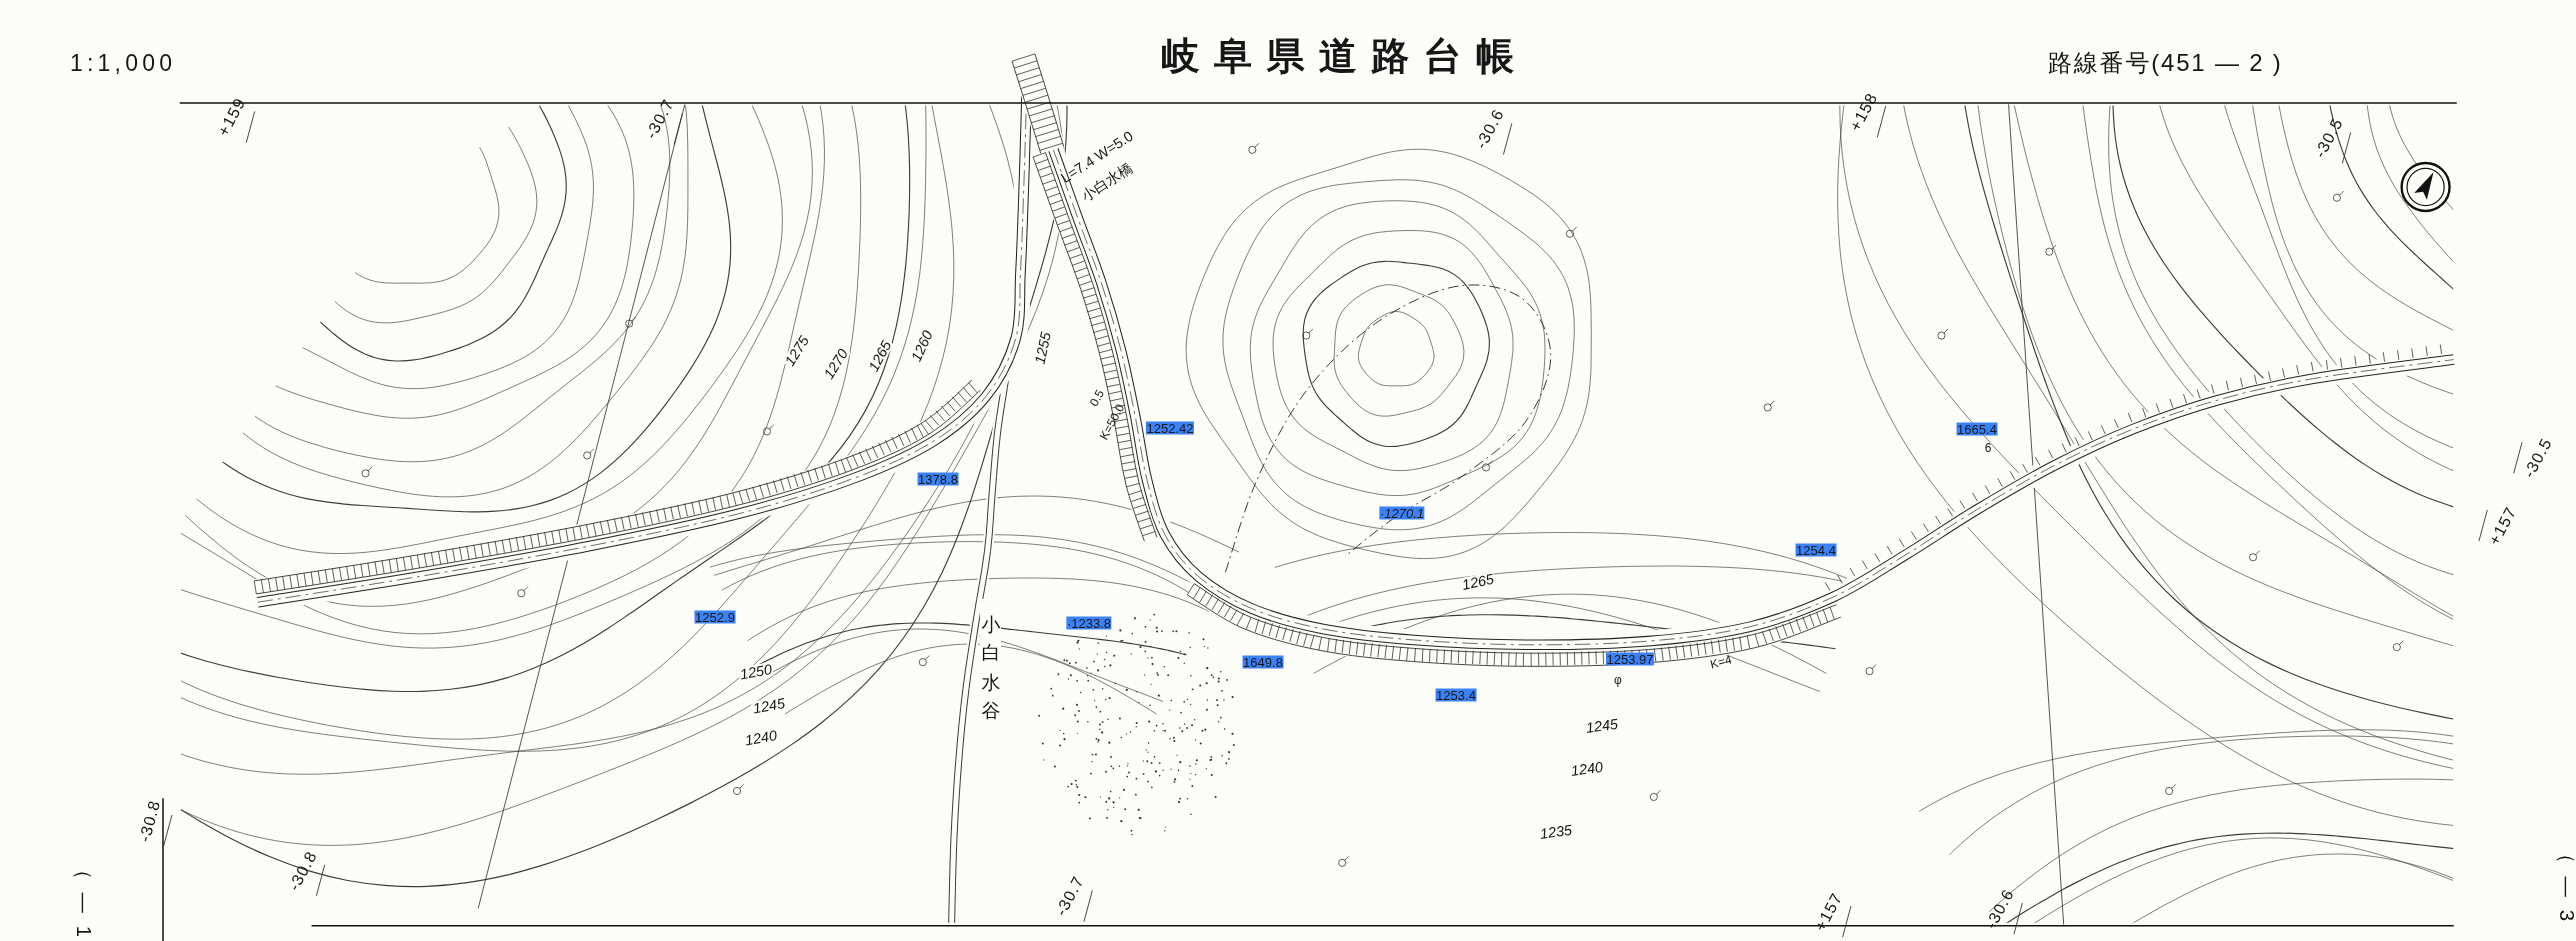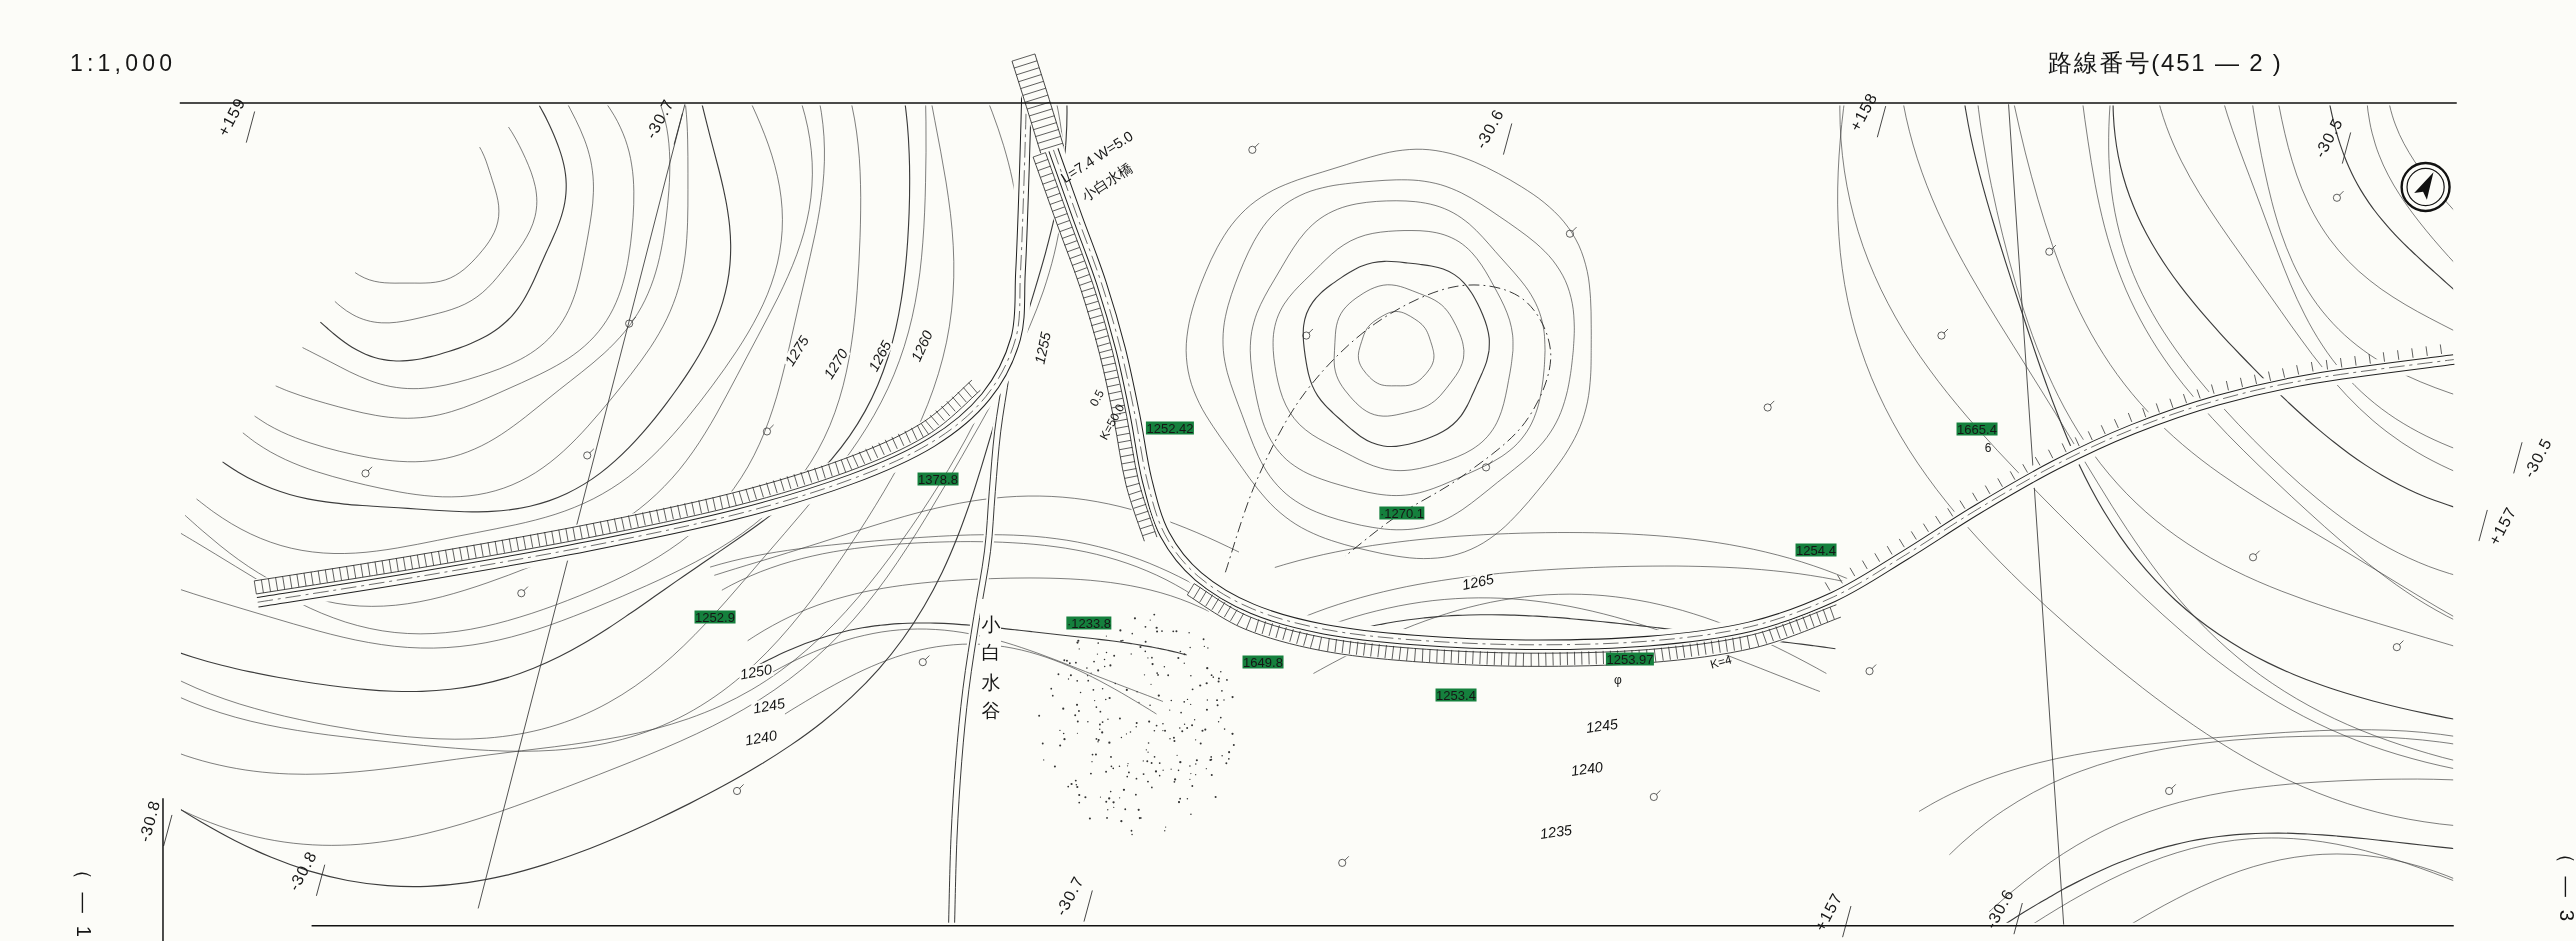--- a/index.html
+++ b/index.html
@@ -17,30 +17,31 @@
   .sheet-l{left:43px;top:886px;transform:rotate(90deg);transform-origin:center;}
   .sheet-r{left:2526px;top:870px;transform:rotate(90deg);transform-origin:center;}
   .valley{
     position:absolute;left:980px;top:599px;writing-mode:vertical-rl;
     font-size:19px;letter-spacing:29px;background:#fcfcf8;line-height:1.1;
   }
   #label-layer{position:absolute;left:0;top:0;width:100%;height:100%;}
   .lbl{position:absolute;white-space:nowrap;line-height:1;}
   .grid{font-size:16px;letter-spacing:1.2px;}
   .elev{font-size:14.4px;font-style:italic;background:#fcfcf8;padding:0 1.2px;}
-  .spot{font-size:13px;background:#15803d;padding:0 0.6px;}
+  .spot{font-size:13px;background:#3b82f6;padding:0 0.6px;}
   .sta{font-size:12px;}
   .bridge{font-size:14.4px;}
 </style>
 </head>
 <body>
 
 <div class="page">
 
   <div class="hdr scale">1:1,000</div>
+  <div class="hdr title">岐阜県道路台帳</div>
   <div class="hdr route">路線番号(451 — 2 )</div>
 
   <svg id="map-svg" width="2576" height="942" viewBox="0 0 4299 1572">
     <defs>
       <clipPath id="mapclip">
           <rect x="302" y="176" width="3792" height="1364"></rect>
         </clipPath>
     </defs>
   <g clip-path="url(#mapclip)">
         <path d="M800.5,245.6C801.2,246.9,803.3,250.6,804.6,253.2C805.8,255.7,807.0,258.3,808.1,260.9C809.2,263.5,810.2,266.2,811.2,268.8C812.1,271.5,813.0,274.1,813.9,276.8C814.8,279.5,815.7,282.1,816.5,284.8C817.4,287.4,818.2,290.1,819.1,292.7C819.9,295.4,820.8,298.1,821.6,300.8C822.5,303.4,823.4,306.1,824.2,308.9C825.0,311.6,825.9,314.4,826.7,317.2C827.5,320.0,828.3,322.8,829.0,325.7C829.7,328.5,830.4,331.4,830.9,334.4C831.4,337.3,831.9,340.3,832.2,343.3C832.4,346.3,832.6,349.3,832.6,352.4C832.6,355.4,832.5,358.4,832.2,361.4C831.9,364.4,831.4,367.4,830.7,370.4C830.1,373.3,829.2,376.3,828.3,379.1C827.3,382.0,826.1,384.8,824.9,387.6C823.6,390.3,822.2,393.0,820.7,395.6C819.2,398.3,817.6,400.8,816.0,403.3C814.3,405.8,812.5,408.3,810.8,410.7C809.0,413.1,807.1,415.4,805.2,417.7C803.4,420.0,801.5,422.3,799.5,424.5C797.6,426.7,795.6,428.9,793.6,431.1C791.6,433.3,789.6,435.4,787.5,437.5C785.4,439.6,783.3,441.6,781.1,443.6C779.0,445.6,776.7,447.6,774.5,449.5C772.2,451.3,769.8,453.1,767.4,454.8C765.0,456.5,762.5,458.1,759.9,459.6C757.4,461.1,754.7,462.4,752.1,463.6C749.4,464.8,746.6,465.9,743.8,466.9C741.0,467.8,738.2,468.6,735.3,469.3C732.5,470.0,729.6,470.5,726.7,470.9C723.8,471.4,720.9,471.7,718.0,471.9C715.1,472.1,712.3,472.3,709.4,472.3C706.5,472.4,703.7,472.5,700.9,472.5C698.0,472.5,695.2,472.4,692.5,472.4C689.7,472.4,686.9,472.4,684.1,472.4C681.4,472.3,678.6,472.3,675.9,472.4C673.1,472.4,670.3,472.4,667.5,472.4C664.8,472.4,662.0,472.5,659.1,472.5C656.3,472.5,653.5,472.4,650.6,472.3C647.7,472.3,644.9,472.1,642.0,471.9C639.1,471.7,636.2,471.4,633.3,470.9C630.4,470.5,627.5,470.0,624.7,469.3C621.8,468.6,619.0,467.8,616.2,466.9C613.4,465.9,610.6,464.8,607.9,463.6C605.3,462.4,602.6,461.1,600.1,459.6C597.5,458.1,593.8,455.6,592.6,454.8" fill="none" stroke="#3c3c3c" stroke-width="1.1"></path>
@@ -800,21 +801,21 @@
       <span class="lbl elev" style="left: 1556px; top: 832px; transform: translate(-50%, -50%) rotate(-8deg);">1235</span>
       <span class="lbl spot" style="left: 938px; top: 479px; transform: translate(-50%, -50%) rotate(0deg);">1378.8</span>
       <span class="lbl spot" style="left: 1170px; top: 428px; transform: translate(-50%, -50%) rotate(0deg);">1252.42</span>
       <span class="lbl spot" style="left: 715px; top: 617px; transform: translate(-50%, -50%) rotate(0deg);">1252.9</span>
       <span class="lbl spot" style="left: 1089px; top: 623px; transform: translate(-50%, -50%) rotate(0deg); text-align: right;">·1233.8</span>
       <span class="lbl spot" style="left: 1263px; top: 662px; transform: translate(-50%, -50%) rotate(0deg);">1649.8</span>
       <span class="lbl spot" style="left: 1456px; top: 695px; transform: translate(-50%, -50%) rotate(0deg);">1253.4</span>
       <span class="lbl spot" style="left: 1630px; top: 659px; transform: translate(-50%, -50%) rotate(0deg);">1253.97</span>
       <span class="lbl spot" style="left: 1816px; top: 550px; transform: translate(-50%, -50%) rotate(0deg);">1254.4</span>
       <span class="lbl spot" style="left: 1977px; top: 429px; transform: translate(-50%, -50%) rotate(0deg);">1665.4</span>
-      <span class="lbl spot" style="left: 1402px; top: 513px; transform: translate(-50%, -50%) rotate(0deg);">·1270.1</span>
+      <span class="lbl spot" style="left: 1402px; top: 513px; transform: translate(-50%, -50%) rotate(0deg); font-style: italic;">·1270.1</span>
       <span class="lbl sta" style="left: 1097px; top: 398px; transform: translate(-50%, -50%) rotate(-62deg);">0.5</span>
       <span class="lbl sta" style="left: 1112px; top: 422px; transform: translate(-50%, -50%) rotate(-62deg);">K=50.0</span>
       <span class="lbl sta" style="left: 1618px; top: 680px; transform: translate(-50%, -50%) rotate(0deg);">φ</span>
       <span class="lbl sta" style="left: 1721px; top: 662px; transform: translate(-50%, -50%) rotate(-15deg);">K=4</span>
       <span class="lbl sta" style="left: 1988px; top: 448px; transform: translate(-50%, -50%) rotate(0deg);">6</span>
       <span class="lbl bridge" style="left: 1097px; top: 157px; transform: translate(-50%, -50%) rotate(-33deg);">L=7.4 W=5.0</span>
       <span class="lbl bridge" style="left: 1107px; top: 182px; transform: translate(-50%, -50%) rotate(-33deg);">小白水橋</span>
     </div>
 
   <div class="valley">小白水谷</div>

